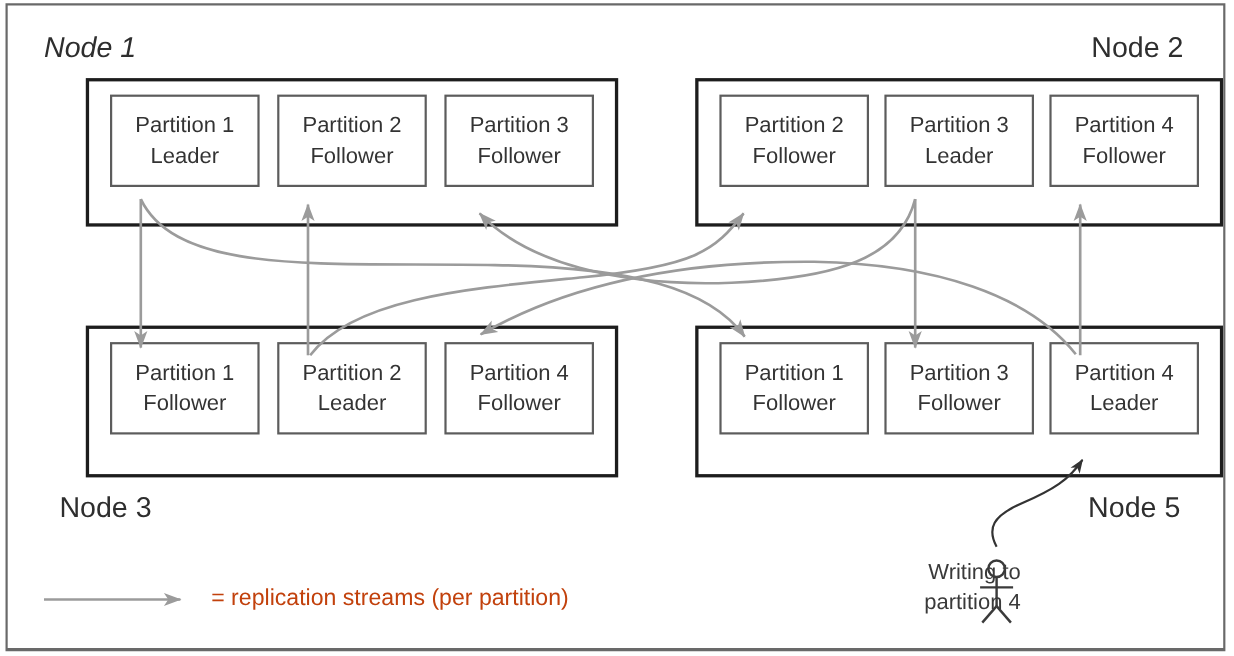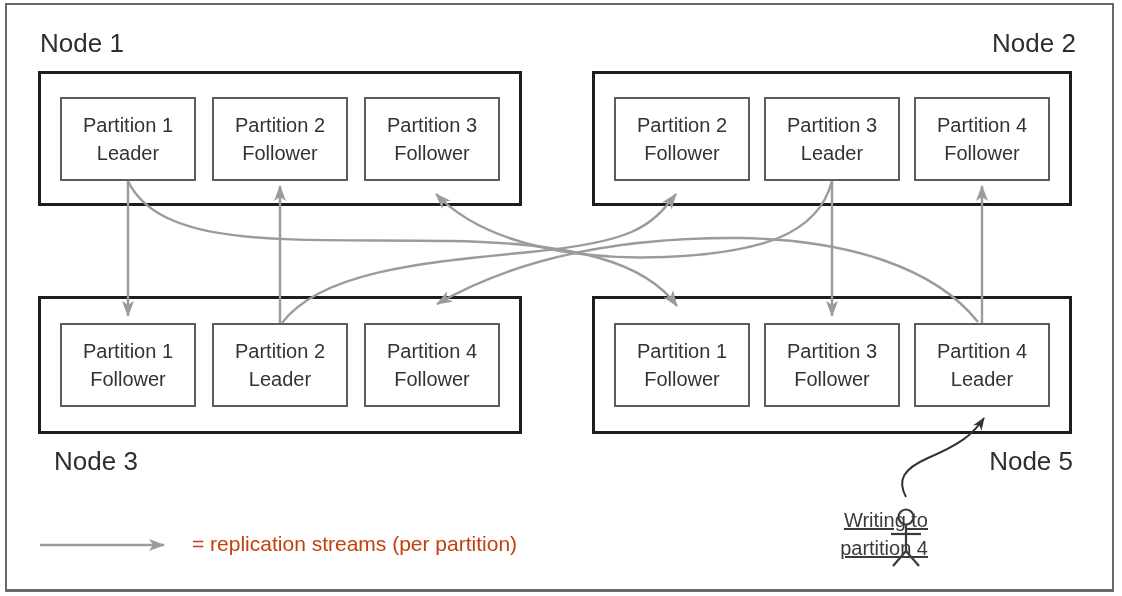--- a/index.html
+++ b/index.html
@@ -1,39 +1,39 @@
 <!DOCTYPE html>
 <html><head>
 <meta charset="utf-8">
 <style>
   html,body{margin:0;padding:0;background:#fff;}
   .stage{position:relative;width:1122px;height:596px;background:#fff;overflow:hidden;
          font-family:"Liberation Sans","DejaVu Sans",sans-serif;}
   .frame{position:absolute;left:5px;top:3px;width:1105px;height:584px;
          border:2px solid #696969;border-bottom-width:3px;}
   .node{position:absolute;border:3px solid #1d1d1d;background:#fff;
-        display:flex;align-items:center;justify-content:space-between;
-        padding:0 19px;box-sizing:border-box;}
+        display:flex;justify-content:space-between;
+        padding:12px 19px;box-sizing:border-box;margin-left:40px;}
   .node1{left:38px;top:71px;width:484px;height:135px;}
   .node2{left:592px;top:71px;width:480px;height:135px;}
   .node3{left:38px;top:296px;width:484px;height:138px;}
   .node4{left:592px;top:296px;width:480px;height:138px;}
   .partition{width:136px;height:84px;border:2px solid #5c5c5c;background:#fff;
              box-sizing:border-box;display:flex;flex-direction:column;
              align-items:center;justify-content:center;text-align:center;
              font-size:20px;line-height:28px;color:#333;}
   .nodelabel{position:absolute;font-size:26px;color:#2e2e2e;white-space:nowrap;}
-  .lbl-n1{left:40px;top:28px;}
+  .lbl-n1{left:40px;top:28px;font-style:italic;}
   .lbl-n2{left:985px;top:28px;width:98px;text-align:center;}
   .lbl-n3{left:54px;top:446px;}
   .lbl-n4{left:975px;top:446px;width:98px;text-align:right;}
   .legendtext{position:absolute;left:192px;top:532px;font-size:21px;color:#c2410c;}
   .annotation{position:absolute;left:738px;top:506px;width:190px;text-align:right;
               font-size:20px;line-height:28px;color:#3a3a3a;}
-  .annotation span{display:block;text-decoration:underline;}
+  .annotation span{display:block;}
   svg.overlay{position:absolute;left:0;top:0;width:1122px;height:596px;pointer-events:none;}
   .stream{stroke:#9b9b9b;stroke-width:2.4;fill:none;}
   .client{stroke:#333;stroke-width:2;fill:none;}
   .stick{stroke:#3a3a3a;stroke-width:2.2;fill:none;}
 </style>
 </head>
 <body>
 
 <div class="stage">
   <div class="frame"></div>

